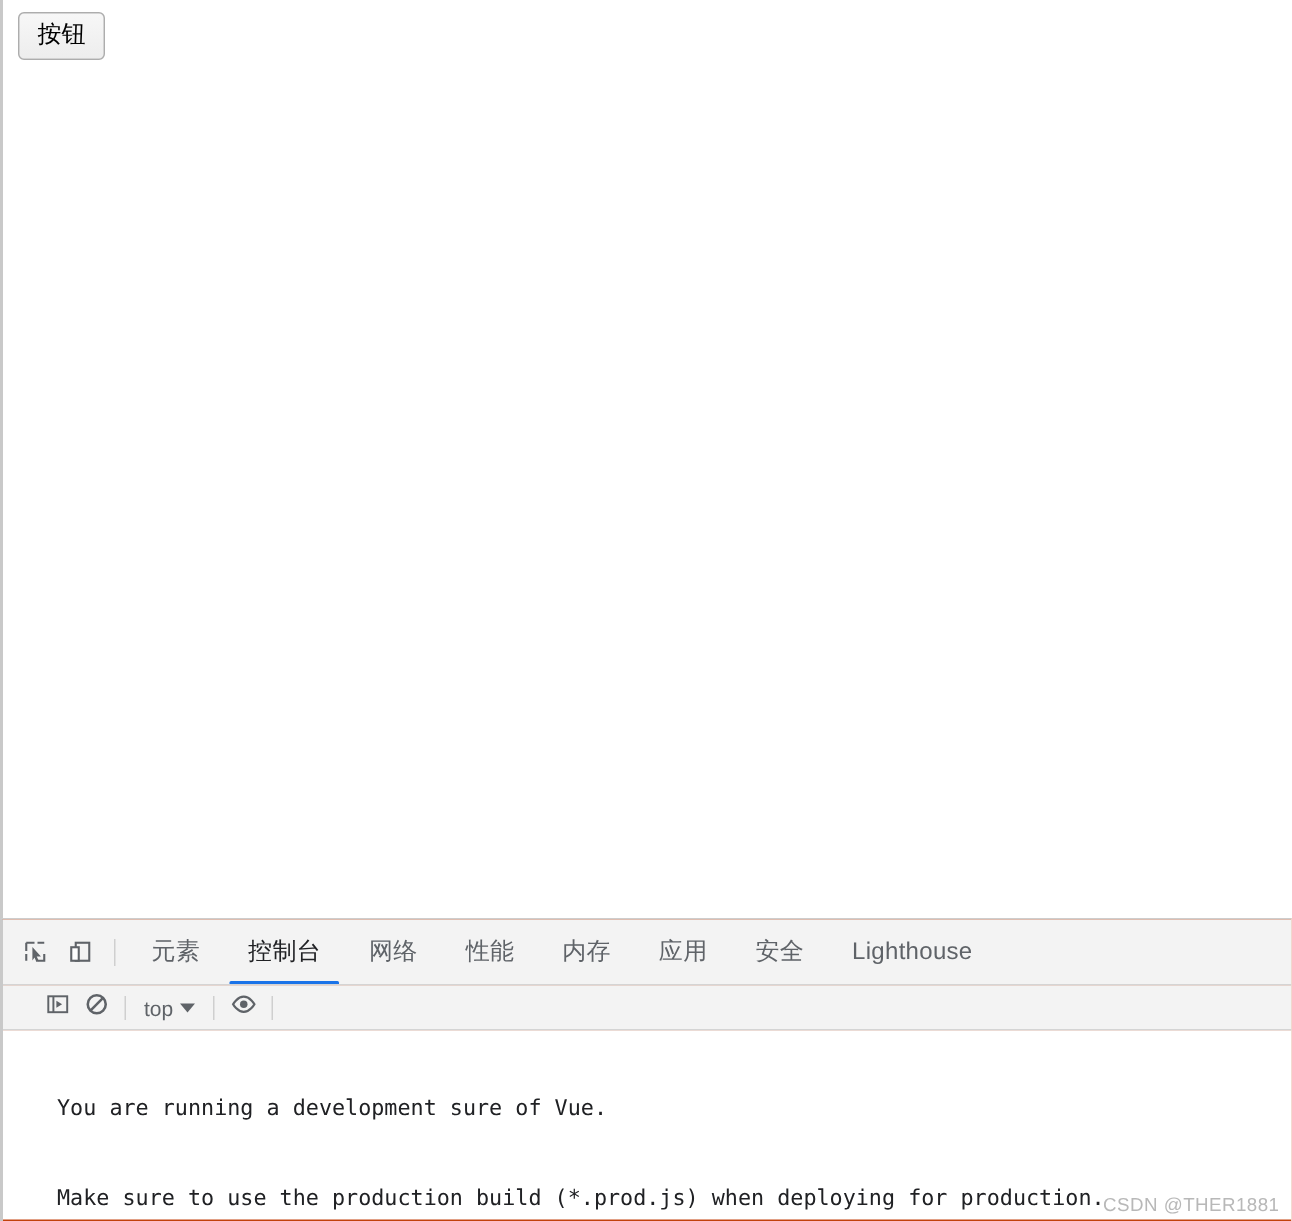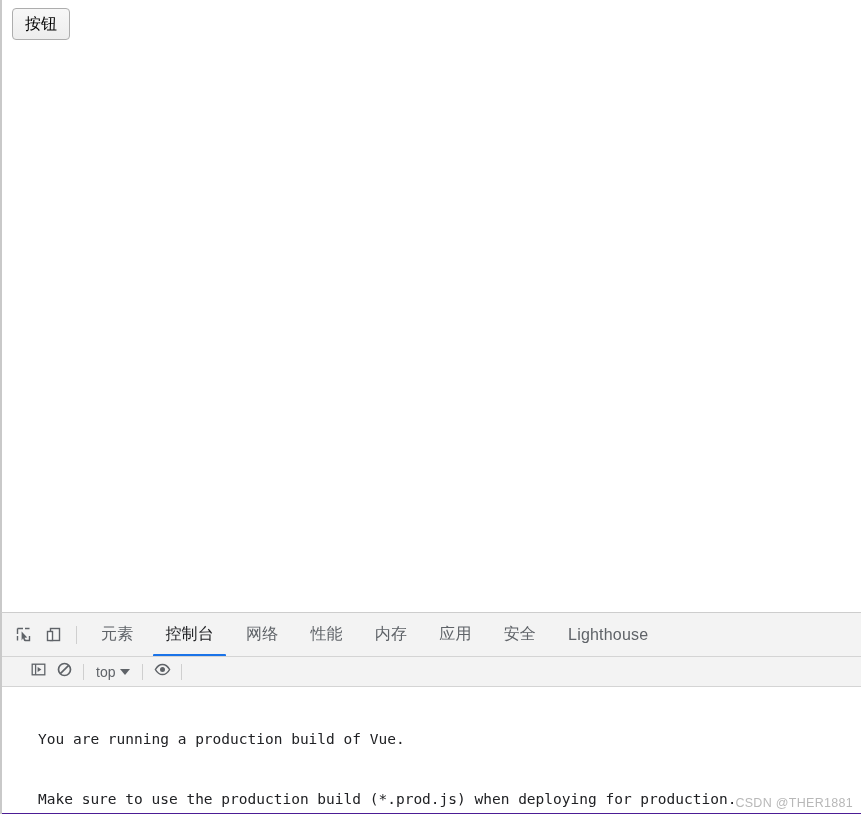--- a/index.html
+++ b/index.html
@@ -49,21 +49,21 @@
     text-align: center;
   }
 
   
   .devtools {
     position: absolute;
     left: 0;
     top: 612px;
     width: 861px;
     height: 202px;
-    background: #4c1d95;
+    background: #c2410c;
     border-top: 1px solid #cdcdcd;
     border-left: 2px solid #c9c9c9;
   }
 
   
   .dt-tabbar {
     position: relative;
     height: 44px;
     background: #f3f3f3;
     border-bottom: 1px solid #d4d4d4;
@@ -314,21 +314,21 @@
         </span>
       </div>
 
       <div class="vsep-sm"></div>
 
     </div>
 
     <div class="console-list">
 
       <div class="console-row">
-        <span class="line">You are running a production build of Vue.</span>
+        <span class="line">You are running a development sure of Vue.</span>
         <span class="line">Make sure to use the production build (*.prod.js) when deploying for production.</span>
       </div>
 
     </div>
   </div>
 
   <div class="watermark">CSDN @THER1881</div>
 
 </div>
 

